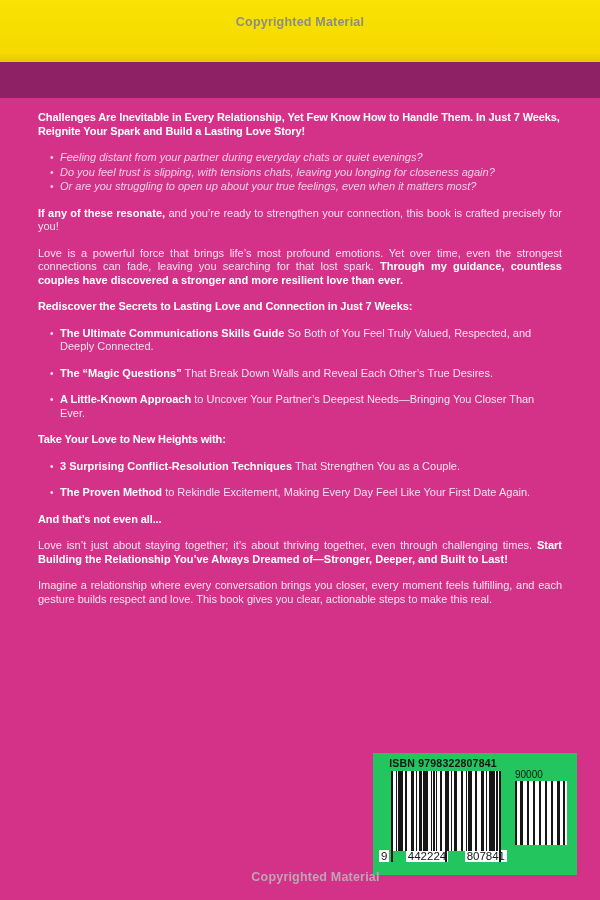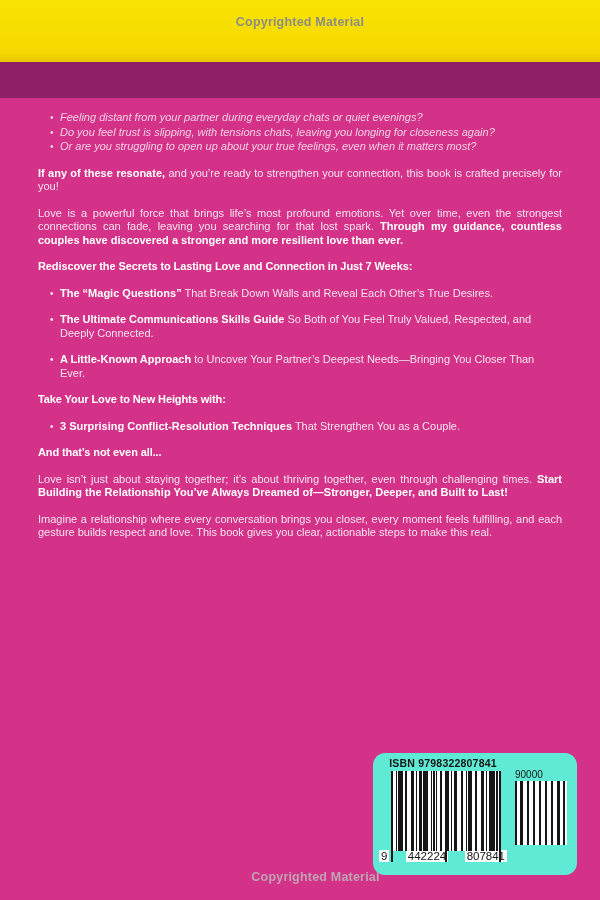--- a/index.html
+++ b/index.html
@@ -36,21 +36,21 @@
   ul { list-style:none; margin:0 0 13px 0; padding:0 0 0 12px; }
   li { position:relative; padding-left:10px; }
   li::before { content:"\2022"; position:absolute; left:0; top:0; font-size:10px; }
   ul.pain { color:#f1cfe3; font-style:italic; }
   ul.pain li { margin-bottom:1px; }
   ul.feat li { margin-bottom:13px; }
   ul.feat li:last-child { margin-bottom:0; }
 
   .barcode-box {
     position:absolute; left:373px; top:753px; width:204px; height:122px;
-    background:#5eead4; color:#161616; display:flex; padding:0; box-sizing:border-box;border-radius:12px;
+    background:#22c55e; color:#161616; display:flex; padding:0; box-sizing:border-box;
   }
   .bc-left { position:absolute; left:6px; top:4px; width:128px; }
   .isbn-label { text-align:center; font-size:10.5px; font-weight:bold; letter-spacing:0.2px; margin-bottom:2px; }
   .bars-main {
     position:relative; margin-left:12px; width:110px; height:80px;
     background-color:#fdfdfd;
     background-image:
       repeating-linear-gradient(90deg,#161616 0 2px,transparent 2px 7px),
       repeating-linear-gradient(90deg,#161616 0 1px,transparent 1px 5px),
       repeating-linear-gradient(90deg,transparent 0 9px,#161616 9px 12px,transparent 12px 23px);
@@ -78,44 +78,46 @@
 <div class="page">
 
   <div class="band-yellow">
     <div class="banner-text banner-top">Copyrighted Material</div>
   </div>
 
   <div class="band-purple"></div>
 
   <div class="content">
 
+    <p class="h">Challenges Are Inevitable in Every Relationship, Yet Few Know How to Handle Them. In Just 7 Weeks, Reignite Your Spark and Build a Lasting Love Story!</p>
 
     <ul class="pain">
       <li><span>Feeling distant from your partner during everyday chats or quiet evenings?</span></li>
       <li><span>Do you feel trust is slipping, with tensions chats, leaving you longing for closeness again?</span></li>
       <li><span>Or are you struggling to open up about your true feelings, even when it matters most?</span></li>
     </ul>
 
     <p class="just"><b>If any of these resonate,</b> <span>and you’re ready to strengthen your connection, this book is crafted precisely for you!</span></p>
 
     <p class="just"><span>Love is a powerful force that brings life’s most profound emotions. Yet over time, even the strongest connections can fade, leaving you searching for that lost spark.</span> <b>Through my guidance, countless couples have discovered a stronger and more resilient love than ever.</b></p>
 
     <p class="h">Rediscover the Secrets to Lasting Love and Connection in Just 7 Weeks:</p>
 
     <ul class="feat">
+      <li><b>The Ultimate Communications Skills Guide</b> <span>So Both of You Feel Truly Valued, Respected, and Deeply Connected.</span></li>
       <li><b>The “Magic Questions”</b> <span>That Break Down Walls and Reveal Each Other’s True Desires.</span></li>
-      <li><b>The Ultimate Communications Skills Guide</b> <span>So Both of You Feel Truly Valued, Respected, and Deeply Connected.</span></li>
       <li><b>A Little-Known Approach</b> <span>to Uncover Your Partner’s Deepest Needs—Bringing You Closer Than Ever.</span></li>
     </ul>
 
 
     <p class="h">Take Your Love to New Heights with:</p>
 
     <ul class="feat">
       <li><b>3 Surprising Conflict-Resolution Techniques</b> <span>That Strengthen You as a Couple.</span></li>
+      <li><b>The Proven Method</b> <span>to Rekindle Excitement, Making Every Day Feel Like Your First Date Again.</span></li>
     </ul>
 
     <p class="h">And that’s not even all...</p>
 
     <p class="just"><span>Love isn’t just about staying together; it’s about thriving together, even through challenging times.</span> <b>Start Building the Relationship You’ve Always Dreamed of—Stronger, Deeper, and Built to Last!</b></p>
 
     <p class="just">Imagine a relationship where every conversation brings you closer, every moment feels fulfilling, and each gesture builds respect and love. This book gives you clear, actionable steps to make this real.</p>
 
   </div>
 

